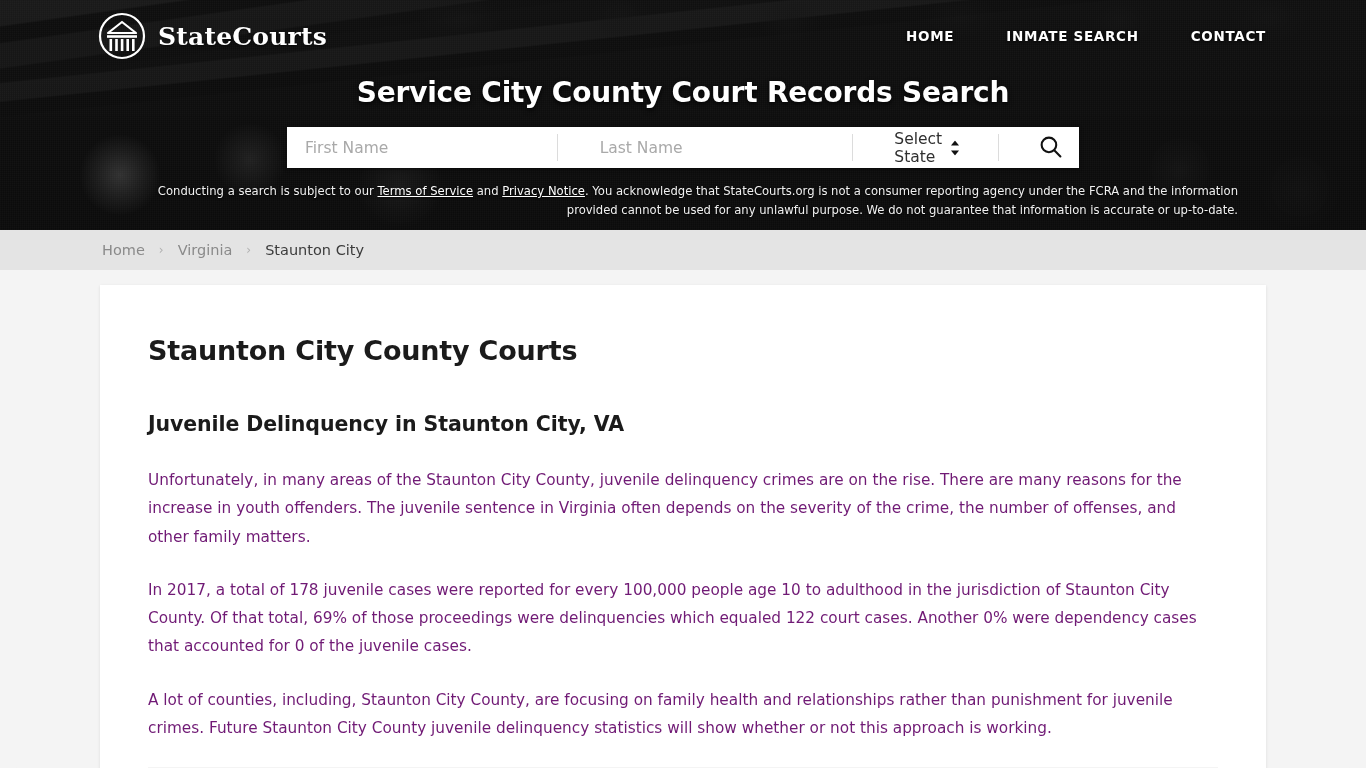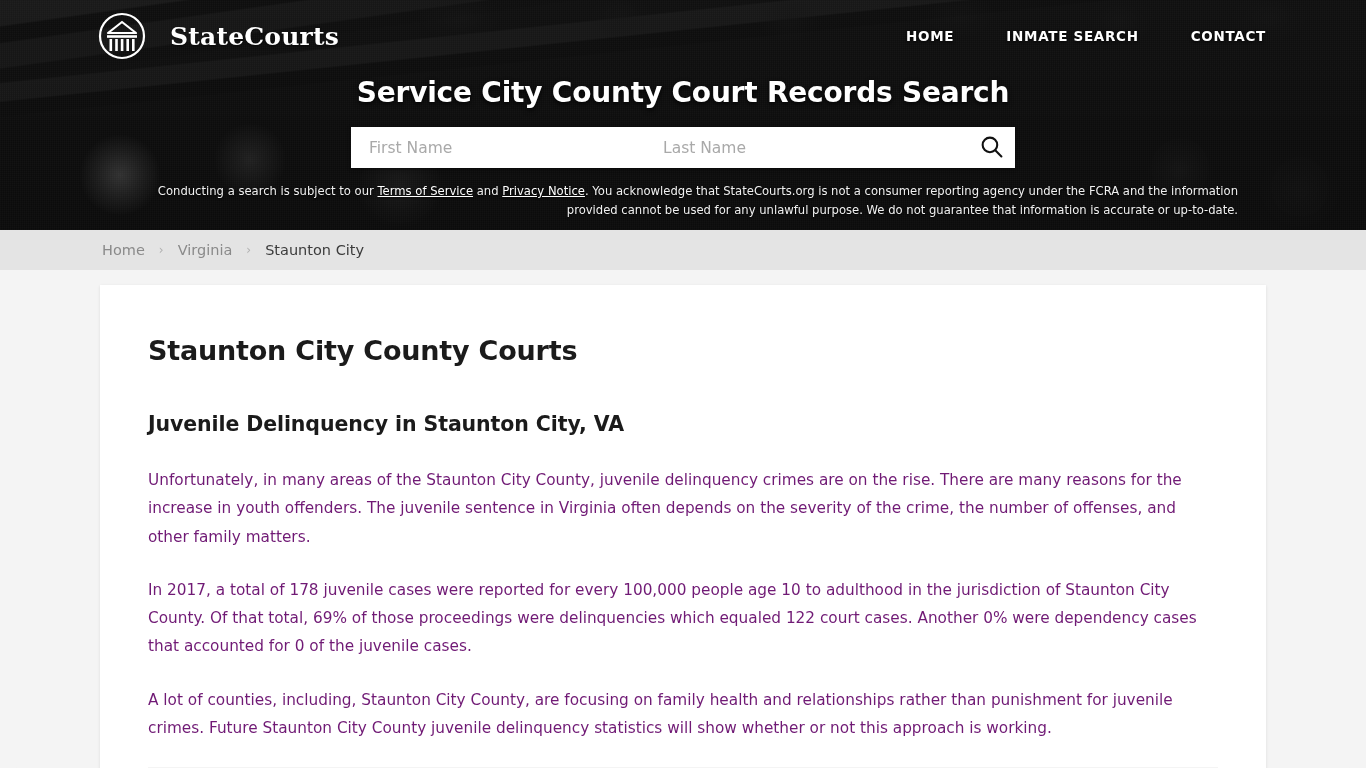--- a/index.html
+++ b/index.html
@@ -65,21 +65,21 @@
   }
   .hero-inner { position: relative; z-index: 3; }
 
   
   .topbar {
     display: flex;
     align-items: center;
     height: 72px;
     padding: 0 100px 0 98px;
   }
-  .brand { display: flex; align-items: center; gap: 24px; }
+  .brand { display: flex; align-items: center; gap: 12px; }
   .brand-mark { width: 48px; height: 48px; display: block; }
   .brand-name {
     font-family: "DejaVu Serif", "Liberation Serif", serif;
     font-size: 25px;
     font-weight: 700;
     color: #ffffff;
     letter-spacing: .2px;
     text-shadow: 0 1px 2px rgba(0,0,0,.6);
   }
   .mainnav {
@@ -105,21 +105,21 @@
     font-weight: 700;
     color: #ffffff;
     margin-top: 4px;
     letter-spacing: -.2px;
     text-shadow: 0 2px 5px rgba(0,0,0,.8);
   }
 
   
   .searchwrap {
     margin: 18px auto 8px;
-    width: 664px;
+    width: 792px;
     height: 41px;
     background: #ffffff;
     display: flex;
     align-items: stretch;
     box-shadow: 0 1px 4px rgba(0,0,0,.35);
     gap: 24px;
   }
   .sfield {
     flex: 0 0 246px;
     border: none;
@@ -273,20 +273,31 @@
       </nav>
     </div>
 
     <h1 class="hero-title">Service City County Court Records Search</h1>
 
     <div class="searchwrap">
       <input class="sfield" type="text" placeholder="First Name" style="">
       <span class="vdiv"></span>
       <input class="sfield" type="text" placeholder="Last Name" style="">
       <span class="vdiv"></span>
+      <div class="sselect">
+        <span class="sselect-label">Select State</span>
+        <span class="stepper">
+          <svg viewBox="0 0 10 6" width="10" height="6">
+              <path d="M5 0 L9 5 L1 5 Z" fill="#111"></path>
+            </svg>
+          <svg viewBox="0 0 10 6" width="10" height="6">
+              <path d="M5 6 L1 1 L9 1 Z" fill="#111"></path>
+            </svg>
+        </span>
+      </div>
       <span class="vdiv"></span>
       <button class="searchbtn">
         <span>
           <svg viewBox="0 0 24 24" width="25" height="25" aria-hidden="true">
             <circle cx="10.5" cy="10.5" r="7" fill="none" stroke="#111" stroke-width="2"></circle>
             <line x1="15.6" y1="15.6" x2="21.5" y2="21.5" stroke="#111" stroke-width="2" stroke-linecap="round"></line>
           </svg>
         </span>
       </button>
     </div>

